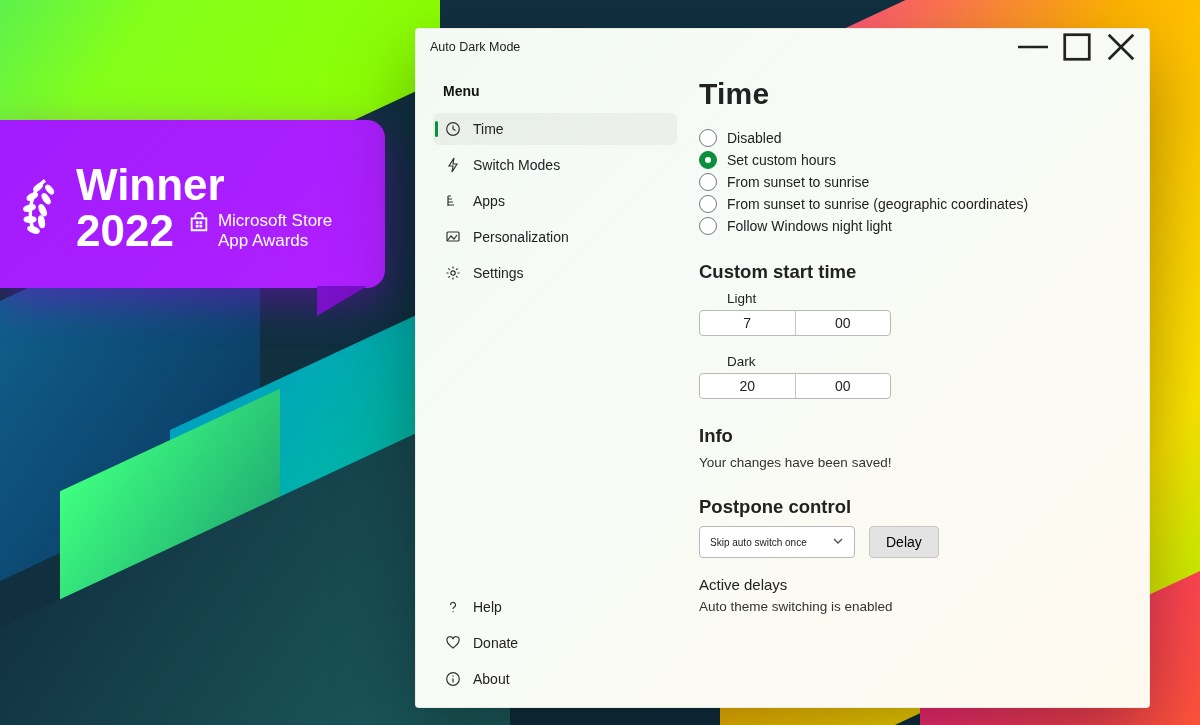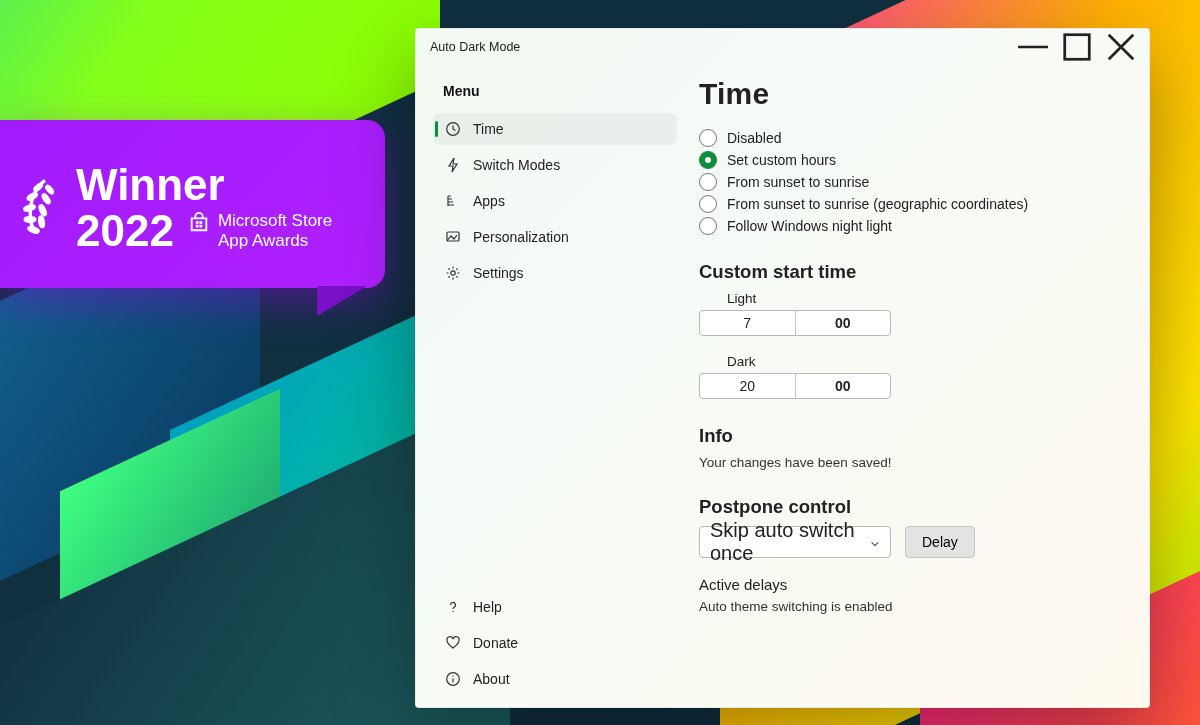--- a/index.html
+++ b/index.html
@@ -64,27 +64,27 @@
 
   .radios { display:flex; flex-direction:column; gap:4px; margin-bottom: 6px; }
   .radio { display:flex; align-items:center; gap:10px; font-size: 14px; cursor:pointer; }
   .radio .r { width:18px; height:18px; border:1.5px solid #777; border-radius:50%; position:relative; flex:0 0 auto; background:#fff; }
   .radio.checked .r { border-color:#0a8f3c; background:#0a8f3c; }
   .radio.checked .r::after { content:""; position:absolute; inset:5px; background:#fff; border-radius:50%; }
 
   .field-label { font-size: 13.5px; margin-bottom:4px;margin-left:28px; }
   .time-row { display:flex; width: 192px; border:1px solid #b9b9b9; border-radius:4px; background:#fff; }
   .time-cell { flex:1; text-align:center; padding:4px 0; font-size:14px; }
-  .time-cell + .time-cell { border-left:1px solid #c7c7c7;font-weight:bold; }
+  .time-cell + .time-cell { border-left:1px solid #c7c7c7; }
 
   .info-text { font-size: 13.5px; color:#333; }
 
   .postpone-row { display:flex; gap:14px; align-items:center; margin-top:6px; }
-  .select { width: 192px; height: 32px; background:#fff; border:1px solid #b9b9b9; border-radius:4px;
-            display:flex; align-items:center; justify-content:space-between; padding: 0 10px; font-size:20px;
+  .select { width: 156px; height: 32px; background:#fff; border:1px solid #b9b9b9; border-radius:4px;
+            display:flex; align-items:center; justify-content:space-between; padding: 0 10px; font-size:10px;
             cursor:pointer; }
   .select .chev { color:#555; }
   .btn { height: 32px; padding: 0 16px; background:#e3e3e3; border:1px solid #c4c4c4; border-radius:4px;
          font-size:14px; cursor:pointer; }
 
   svg { width:100%; height:100%; }
 </style>
 </head>
 <body>
 

